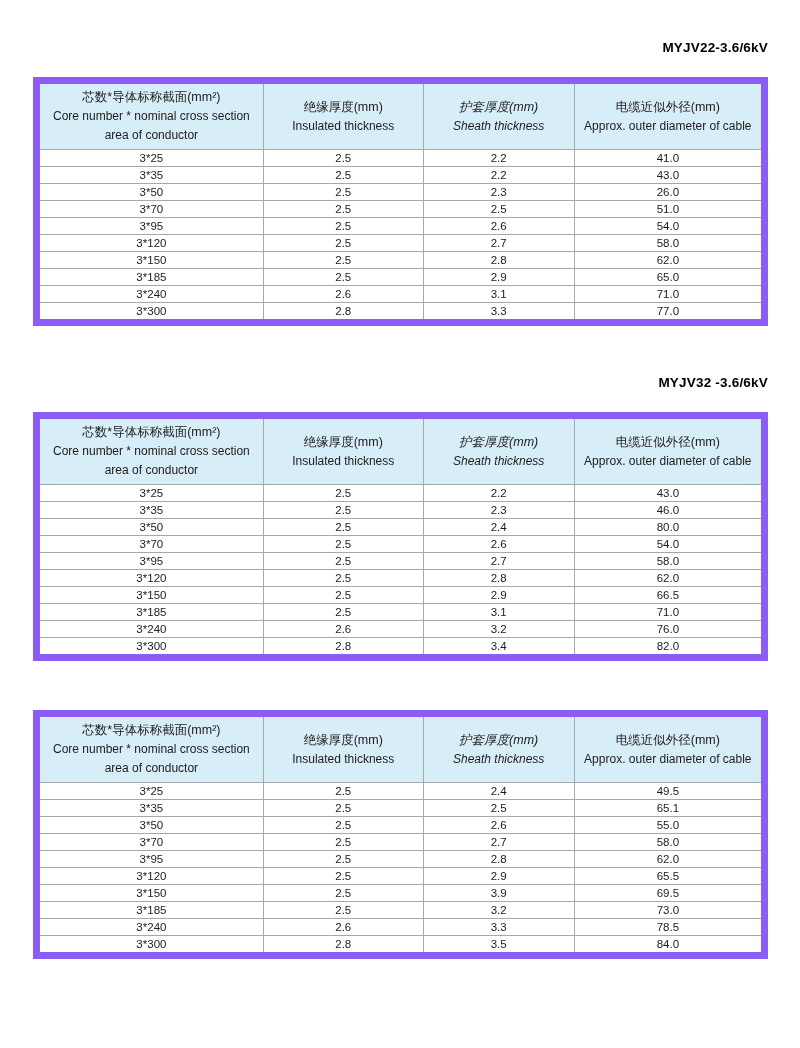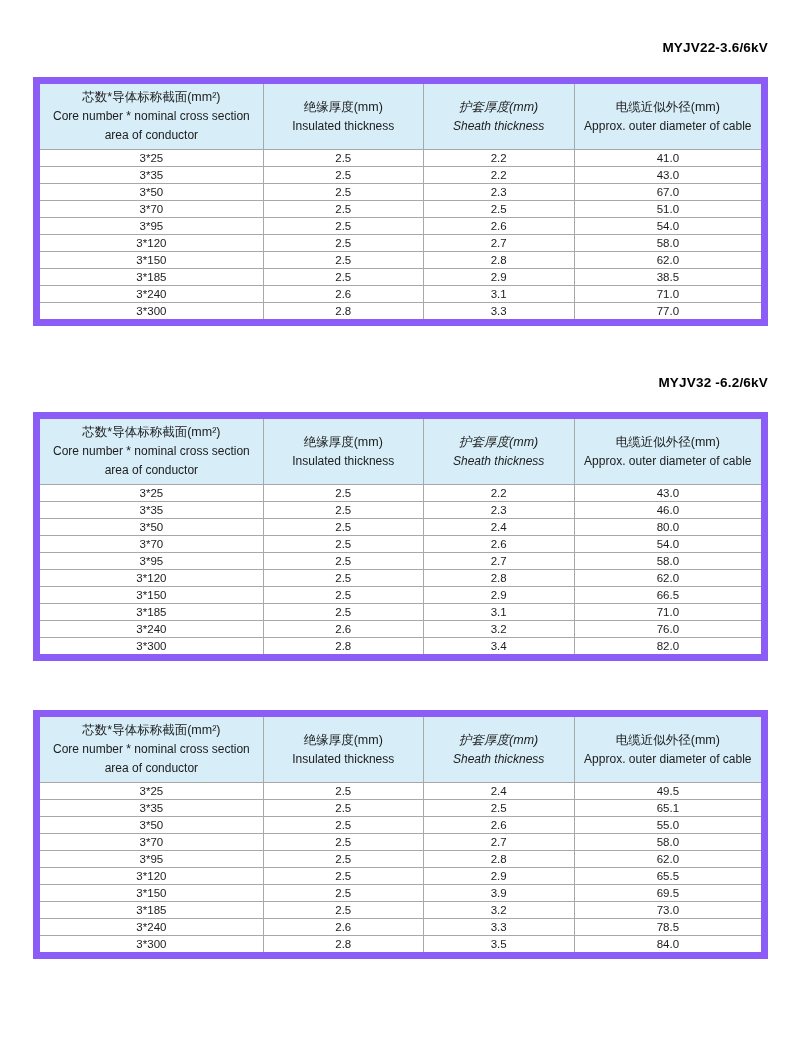--- a/index.html
+++ b/index.html
@@ -113,21 +113,21 @@
           <tr>
             <td>3*35</td>
             <td>2.5</td>
             <td>2.2</td>
             <td>43.0</td>
           </tr>
           <tr>
             <td>3*50</td>
             <td>2.5</td>
             <td>2.3</td>
-            <td>67.0</td>
+            <td>26.0</td>
           </tr>
           <tr>
             <td>3*70</td>
             <td>2.5</td>
             <td>2.5</td>
             <td>51.0</td>
           </tr>
           <tr>
             <td>3*95</td>
             <td>2.5</td>
@@ -143,40 +143,40 @@
           <tr>
             <td>3*150</td>
             <td>2.5</td>
             <td>2.8</td>
             <td>62.0</td>
           </tr>
           <tr>
             <td>3*185</td>
             <td>2.5</td>
             <td>2.9</td>
-            <td>38.5</td>
+            <td>65.0</td>
           </tr>
           <tr>
             <td>3*240</td>
             <td>2.6</td>
             <td>3.1</td>
             <td>71.0</td>
           </tr>
           <tr>
             <td>3*300</td>
             <td>2.8</td>
             <td>3.3</td>
             <td>77.0</td>
           </tr>
         </tbody>
     </table>
   </div>
 
   <div class="spec-section">
-    <div class="tbl-title">MYJV32 -6.2/6kV</div>
+    <div class="tbl-title">MYJV32 -3.6/6kV</div>
     <table class="spec-table">
       <thead>
         <tr>
           <th class="col-conductor">
             <span class="zh">芯数*导体标称截面(mm²)</span>
             <span class="en">Core number * nominal cross section</span>
             <span class="en">area of conductor</span>
           </th>
           <th class="col-insulated">
             <span class="zh">绝缘厚度(mm)</span>

